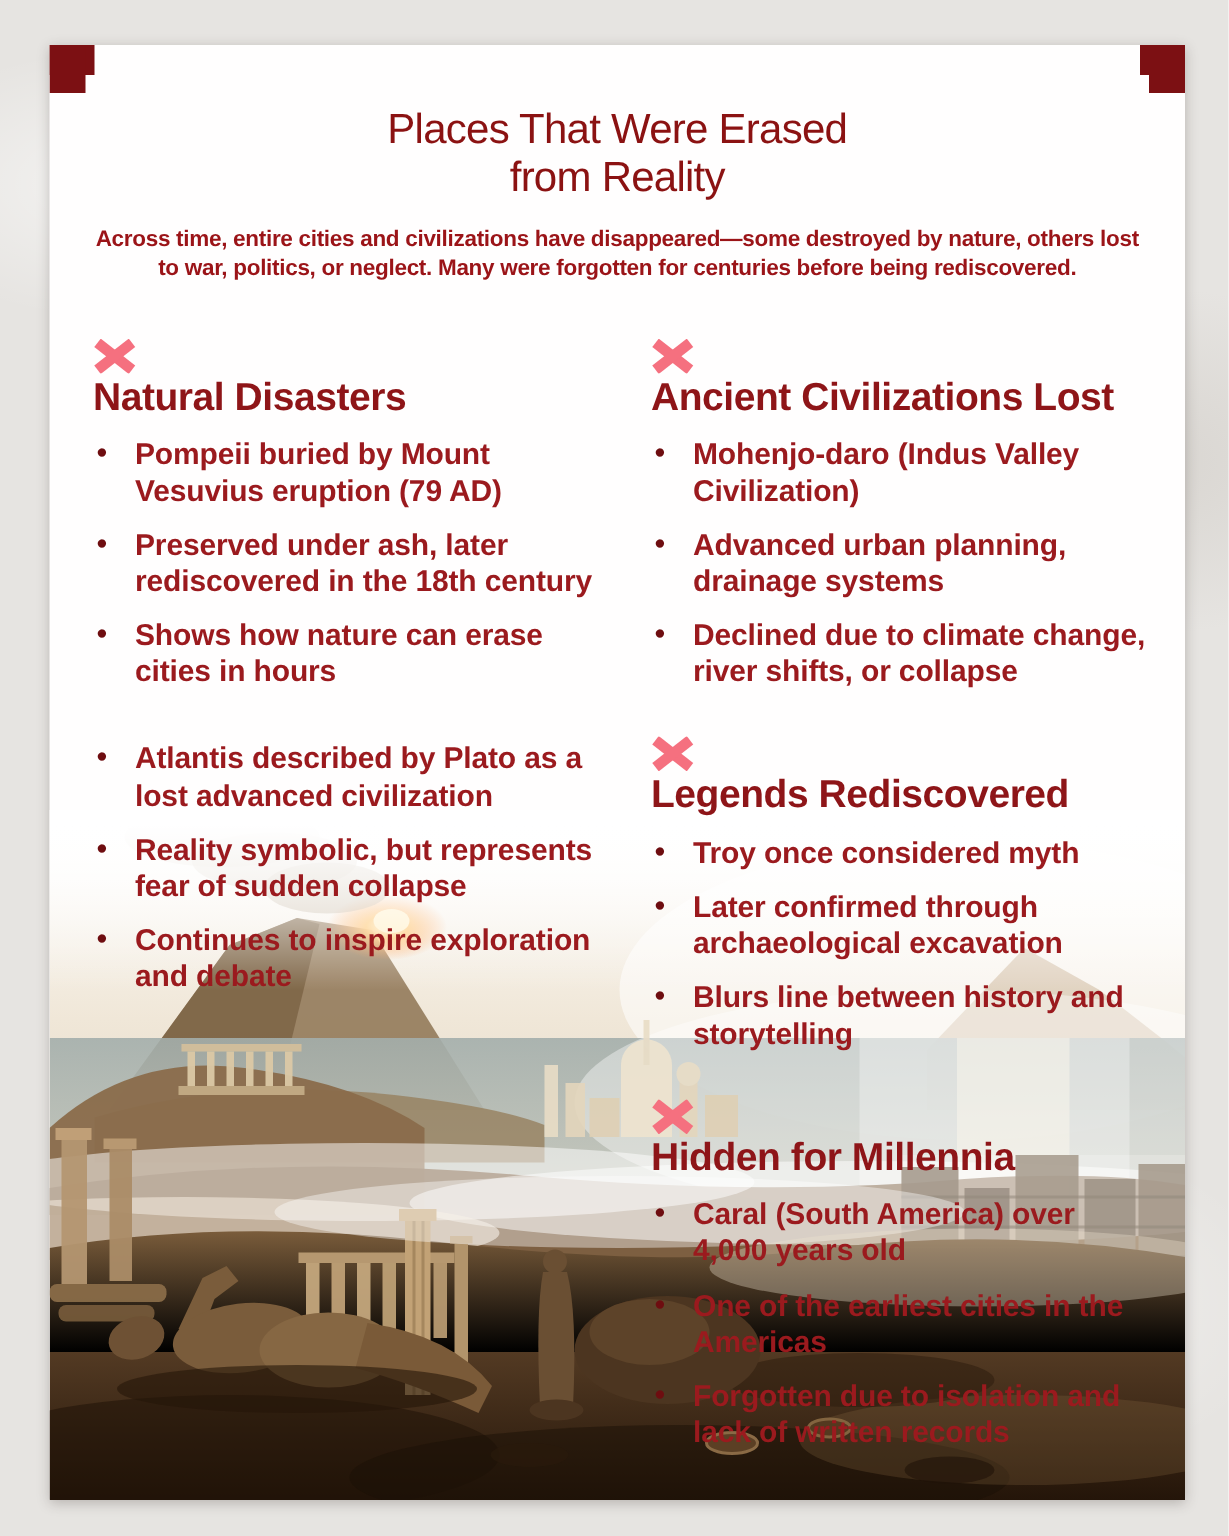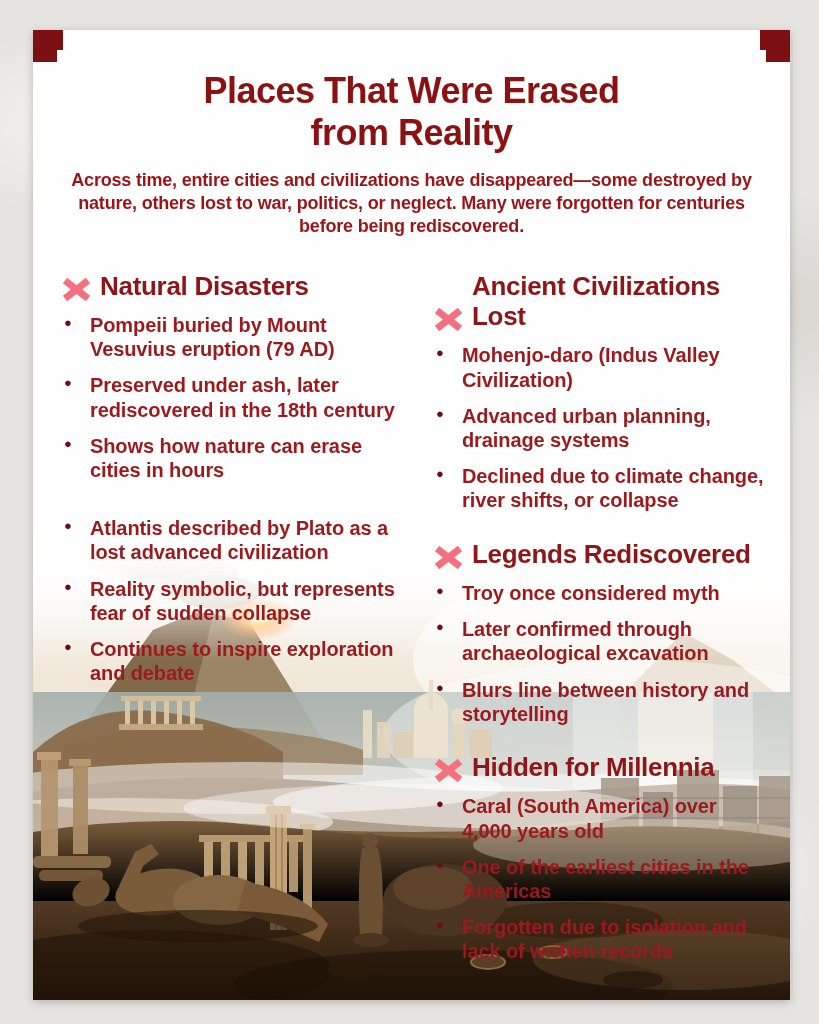--- a/index.html
+++ b/index.html
@@ -22,35 +22,35 @@
   }
   
   .bracket { position:absolute; top:0; width:30px; height:32px; z-index:5; }
   .bracket.tl { left:0;  border-top:20px solid #7c1013; border-left:24px solid #7c1013; }
   .bracket.tr { right:0; border-top:20px solid #7c1013; border-right:24px solid #7c1013; }
 
   .content { position:relative; z-index:2; }
 
   .title {
     margin-top:40px; text-align:center;
-    color:#8b1212; font-size:36px; font-weight:bold; letter-spacing:-.5px; line-height:1.16;
+    color:#8b1212; font-size:28px; font-weight:normal; letter-spacing:-.5px; line-height:1.16;
   }
   .subtitle {
     margin:15px auto 16px; width:702px; text-align:center;
-    color:#9b1418; font-size:18px; font-weight:bold; line-height:1.3; letter-spacing:-.2px;
+    color:#9b1418; font-size:15px; font-weight:bold; line-height:1.3; letter-spacing:-.2px;
   }
   .columns {
     display:flex; margin-top:32px; padding:0 22px 0 29px; gap:26px;
   }
   .col-left  { width:346px; flex:none; }
   .col-right { flex:1; }
 
   .section { margin-top:26px; }
   .section:first-child { margin-top:0; }
-  .sec-head { display:flex; align-items:flex-end; }
+  .sec-head { display:flex; align-items:flex-start;flex-direction:column; }
   .x-icon { flex:none; margin:5px 9px 0 0; }
   .sec-title { color:#8e1518; font-size:26px; font-weight:bold; line-height:1.17; letter-spacing:-.3px; }
   .bullets { margin-top:9px; }
   .bullet { display:flex; margin-top:12px; }
   .dot { flex:none; width:28px; color:#6e0d10; font-size:13px; line-height:20px; padding-left:2px; }
   .btext { flex:1; color:#9b1a1e; font-size:20px; font-weight:bold; line-height:1.21; letter-spacing:-.1px; }
 
   .illustration { position:absolute; left:0; bottom:0; width:757px; height:460px; z-index:1; }
   .illustration svg { display:block; width:757px; height:460px; }
   .fade-top {

